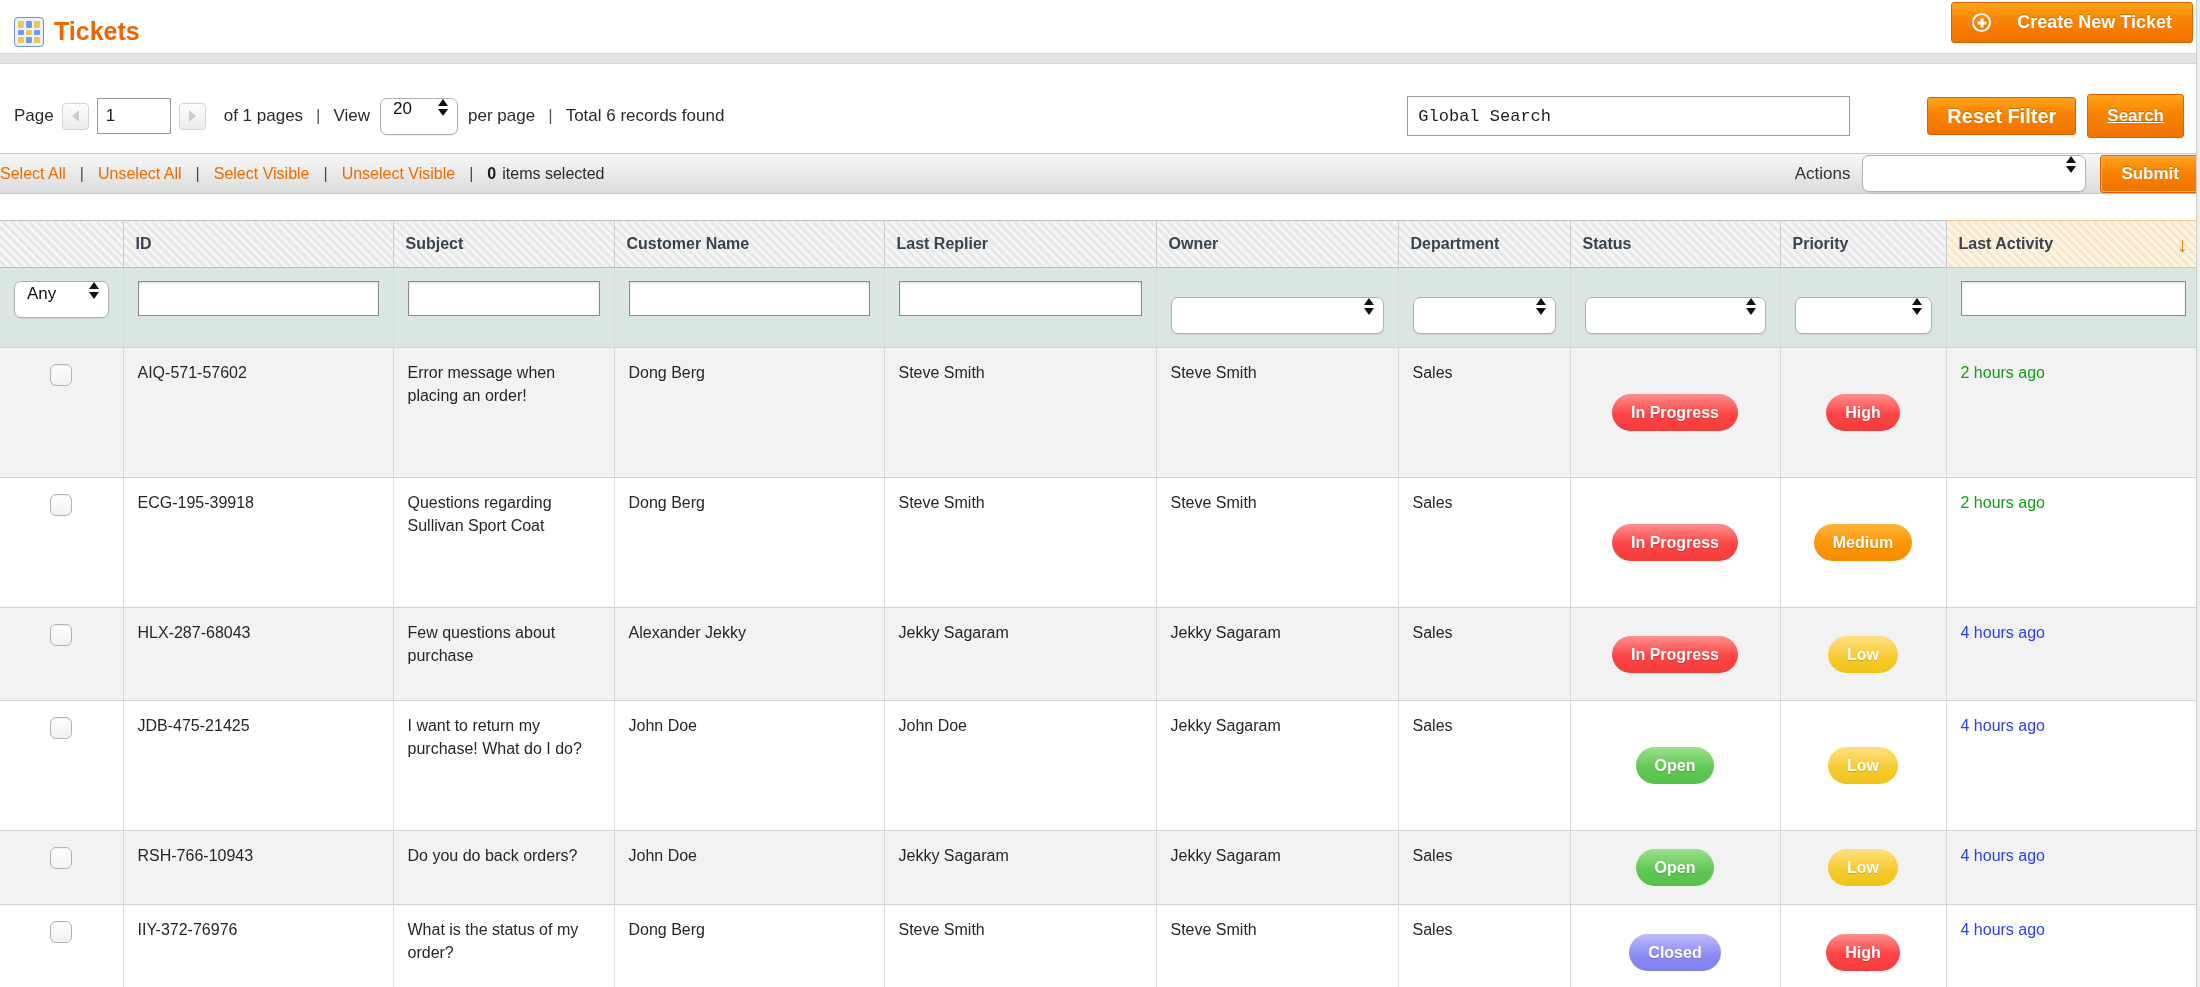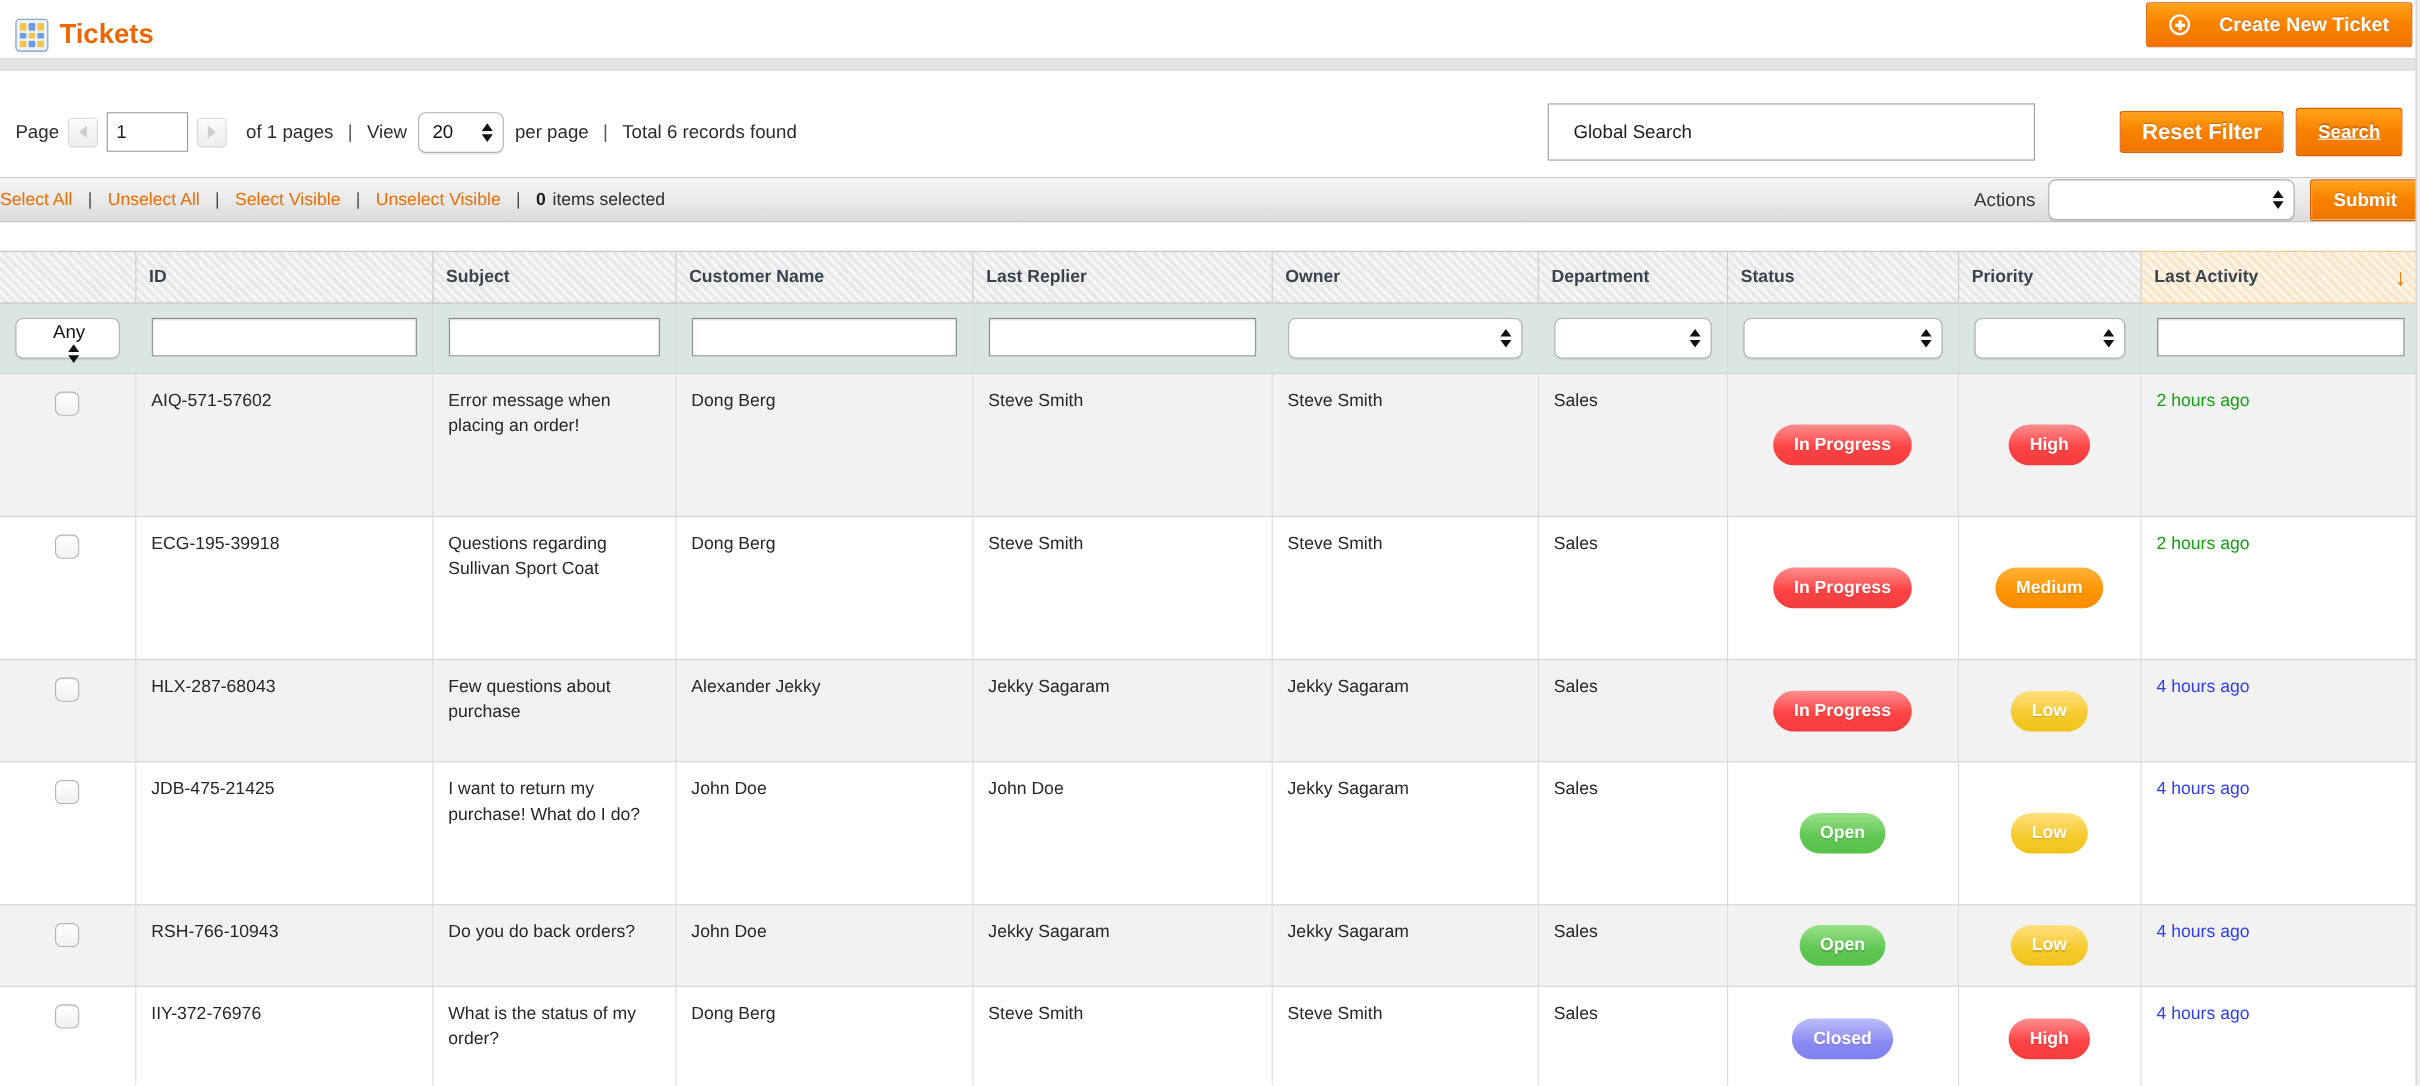--- a/index.html
+++ b/index.html
@@ -31,29 +31,29 @@
 
   
   .pager-row { display:flex; align-items:center; padding:30px 16px 15px 14px; font-size:17px; color:#2b2b2b; }
   .pager-row > * { flex:0 0 auto; }
   .sep { color:#555; margin:0 13px; }
   .pg-btn { width:27px; height:27px; margin:0 8px; border:1px solid #d4d4d4; border-radius:4px;
     background:linear-gradient(#fdfdfd,#ececec); display:inline-flex; align-items:center; justify-content:center; cursor:default; }
   .tri-left { width:0;height:0;border-top:6px solid transparent;border-bottom:6px solid transparent;border-right:7px solid #cdcdcd; }
   .tri-right { width:0;height:0;border-top:6px solid transparent;border-bottom:6px solid transparent;border-left:7px solid #cdcdcd; }
   .page-input { width:74px; height:36px; border:1px solid #9a9a9a; font-size:17px; padding:0 8px; font-family:inherit; color:#222; }
-  .mac-select { display:inline-flex; align-items:center; justify-content:space-between; background:#fff;
+  .mac-select { display:inline-flex; align-items:flex-start; justify-content:space-between; background:#fff;
     border:1px solid #b0b0b0; border-radius:7px; height:37px; padding:0 9px 0 12px; cursor:pointer;
     box-shadow:0 1px 1px rgba(0,0,0,.08); font-size:17px; color:#111; }
   .view-select { width:78px; margin:0 10px; }
   .spin { display:inline-flex; flex-direction:column; gap:3px; margin-left:9px; }
   .spin .up { width:0;height:0;border-left:5px solid transparent;border-right:5px solid transparent;border-bottom:7px solid #111; }
   .spin .down { width:0;height:0;border-left:5px solid transparent;border-right:5px solid transparent;border-top:7px solid #111; }
-  .global-search { margin-left:auto; width:443px; height:52px; border:1px solid #9b9b9b; font-size:17px; padding:0 22px;
-    font-family:Liberation Sans, sans-serif; color:#1d1d1d; }
+  .global-search { margin-left:auto; width:443px; height:40px; border:1px solid #9b9b9b; font-size:17px; padding:0 10px;
+    font-family:Liberation Mono, monospace; color:#1d1d1d; }
   .reset-btn { margin-left:77px; height:38px; padding:0 19px; font-size:20px; }
   .search-btn { margin-left:11px; height:44px; padding:0 19px; font-size:17px;text-decoration:underline; }
 
   
   .mass-bar { height:41px; background:linear-gradient(#f7f7f7,#dcdcdc); border-top:1px solid #c9c9c9; border-bottom:1px solid #c3c3c3;
     display:flex; align-items:center; padding:0 0; font-size:16px; margin-bottom:4px; }
   .mass-link { color:#e96d00; text-decoration:none; cursor:pointer; }
   .mass-sep { color:#4a4a4a; margin:0 14px; }
   .sel-count { font-weight:bold; color:#1c1c1c; margin-right:6px; }
   .mass-right { margin-left:auto; display:flex; align-items:center; }
@@ -69,21 +69,21 @@
   .grid th.th-sorted { background:repeating-linear-gradient(45deg,#fdf5e7 0 3px,#f7e6c8 3px 6px);
     border:1px solid #eec48d; }
   .th-inner { display:flex; align-items:center; justify-content:space-between; }
   .sort-arrow { color:#f07800; font-weight:bold; font-size:21px; line-height:1; }
   .sort-arrow::after { content:"\2193"; }
 
   .filter-row td { background:#d9e6e2; border-right:1px solid #b9cdc9; border-bottom:1px solid #aeaeae; padding:9px 8px; height:63px; vertical-align:middle; }
   .filter-input { width:100%; height:35px; border:1px solid #8b8b8b; box-shadow:inset 0 1px 2px rgba(0,0,0,.15);
     font-size:16px; padding:0 8px; font-family:inherit; background:#fff; }
   .filter-select { width:100%; height:37px; background:#fff; }
-  .any-select { width:100%;flex-direction:column; }
+  .any-select { width:100%; }
 
   .grid td { font-size:16px; line-height:23px; color:#262626; vertical-align:top; padding:13px 14px;
     border-right:1px solid #dadada; border-bottom:1px solid #d2d2d2; }
   tbody tr:nth-child(odd) td { background:#f2f2f2; }
   tbody tr:nth-child(even) td { background:#ffffff; }
   tbody tr:nth-child(1){height:130px} tbody tr:nth-child(2){height:130px} tbody tr:nth-child(3){height:93px}
   tbody tr:nth-child(4){height:130px} tbody tr:nth-child(5){height:74px} tbody tr:nth-child(6){height:96px}
   td.cb-cell { text-align:center; padding-top:16px; }
   .row-check { appearance:none; -webkit-appearance:none; width:22px; height:22px; border:1px solid #b3b3b3; border-radius:6px;
     background:linear-gradient(#ffffff,#f1f1f1); box-shadow:inset 0 1px 1px rgba(0,0,0,.06); cursor:pointer; }

